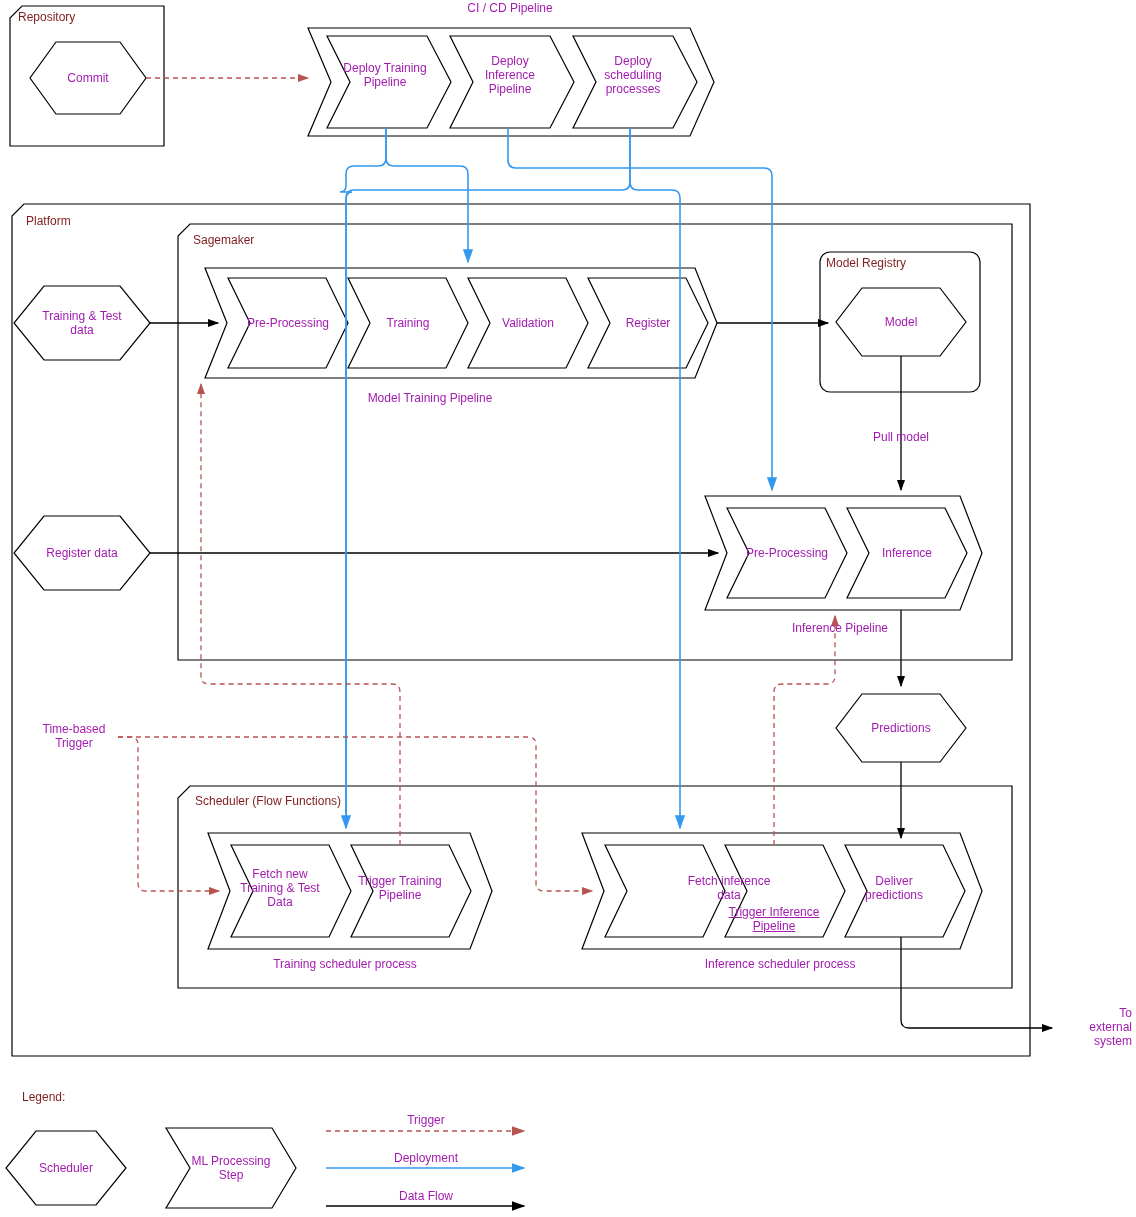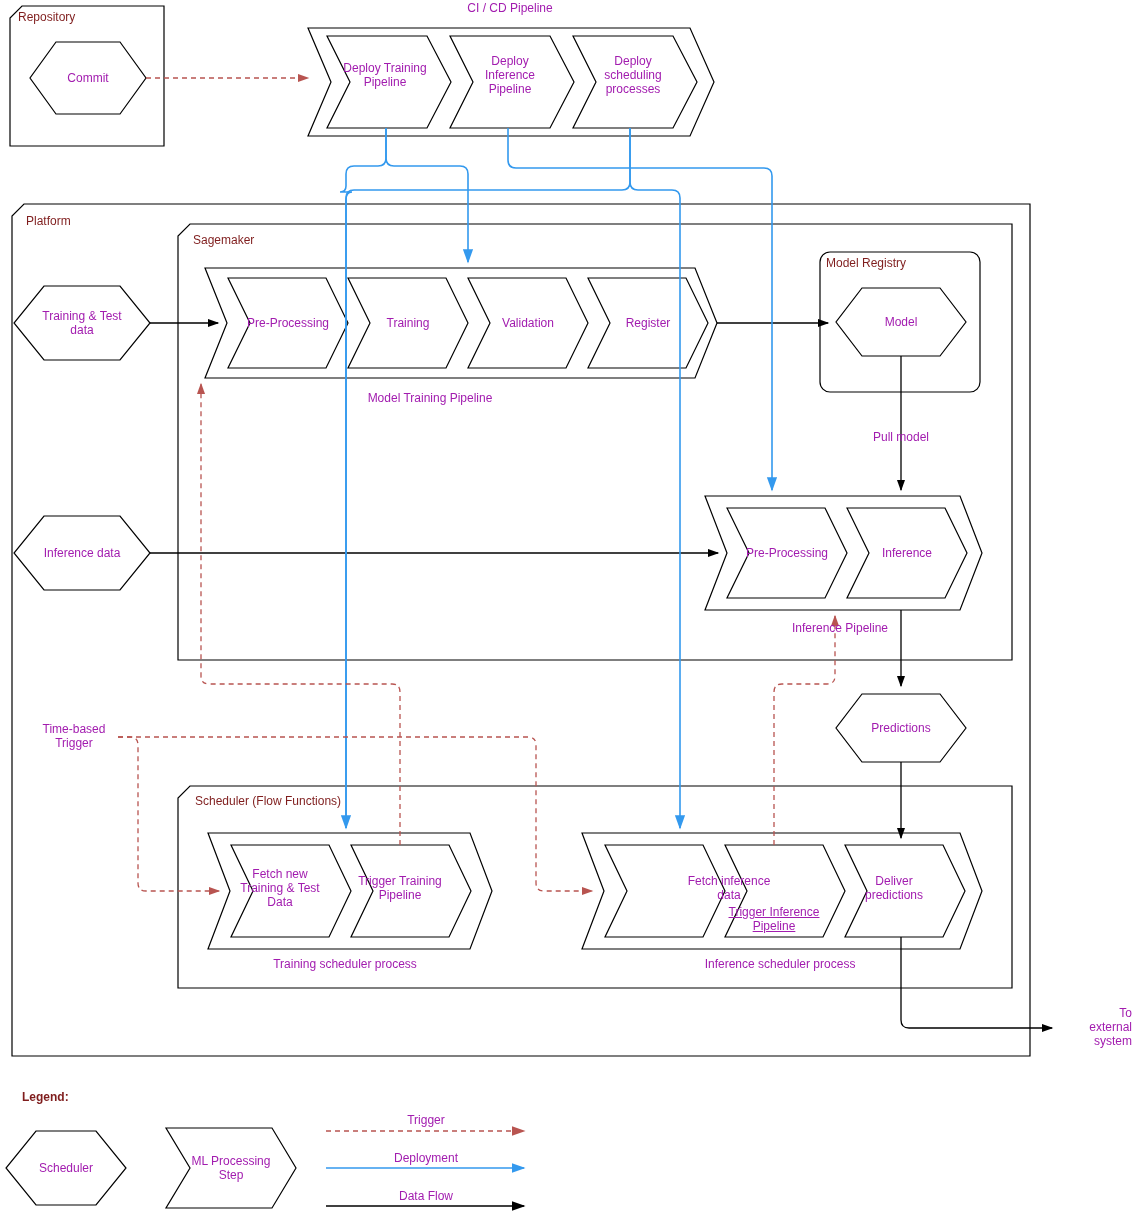--- a/index.html
+++ b/index.html
@@ -1,21 +1,21 @@
 <!DOCTYPE html>
 <html><head>
 <meta charset="utf-8">
 <style>
   html,body{margin:0;padding:0;background:#ffffff;}
   body{width:1136px;height:1217px;font-family:"Liberation Sans",sans-serif;color:#000;}
   #stage{position:relative;width:1136px;height:1217px;overflow:hidden;}
   svg.layer{position:absolute;left:0;top:0;width:1136px;height:1217px;}
   .lbl{position:absolute;font-size:12px;line-height:14px;color:#a21caf;text-align:center;white-space:pre-line;}
   .ttl{position:absolute;font-size:12px;line-height:14px;color:#7f1d1d;}
-  .bold{font-weight:bold;}
+  .bold{font-weight:normal;}
 </style>
 </head>
 <body>
 
 <div id="stage">
 
 <svg class="layer" viewBox="0 0 1136 1217">
   <defs>
     <marker id="arrK" markerWidth="10" markerHeight="10" refX="8" refY="3.2" orient="auto">
       <path d="M0,0 L9,3.2 L0,6.4 z" fill="#000"></path>
@@ -124,21 +124,21 @@
 <div class="ttl left" style="left:18px;top:10px;">Repository</div>
 <div class="lbl" style="left:420px;top:1px;width:180px;">CI / CD Pipeline</div>
 <div class="ttl left" style="left:26px;top:214px;">Platform</div>
 <div class="ttl left" style="left:193px;top:233px;">Sagemaker</div>
 <div class="ttl left" style="left:826px;top:256px;">Model Registry</div>
 <div class="ttl left" style="left:195px;top:794px;">Scheduler (Flow Functions)</div>
 
 <div class="lbl" style="left:38px;top:71px;width:100px;">Commit</div>
 <div class="lbl" style="left:32px;top:309px;width:100px;">Training &amp; Test
 data</div>
-<div class="lbl" style="left:32px;top:546px;width:100px;">Inference data</div>
+<div class="lbl" style="left:32px;top:546px;width:100px;">Register data</div>
 <div class="lbl" style="left:851px;top:315px;width:100px;">Model</div>
 <div class="lbl" style="left:851px;top:721px;width:100px;">Predictions</div>
 
 <div class="lbl" style="left:333px;top:61px;width:104px;">Deploy Training
 Pipeline</div>
 <div class="lbl" style="left:458px;top:54px;width:104px;">Deploy
 Inference
 Pipeline</div>
 <div class="lbl" style="left:581px;top:54px;width:104px;">Deploy
 scheduling

